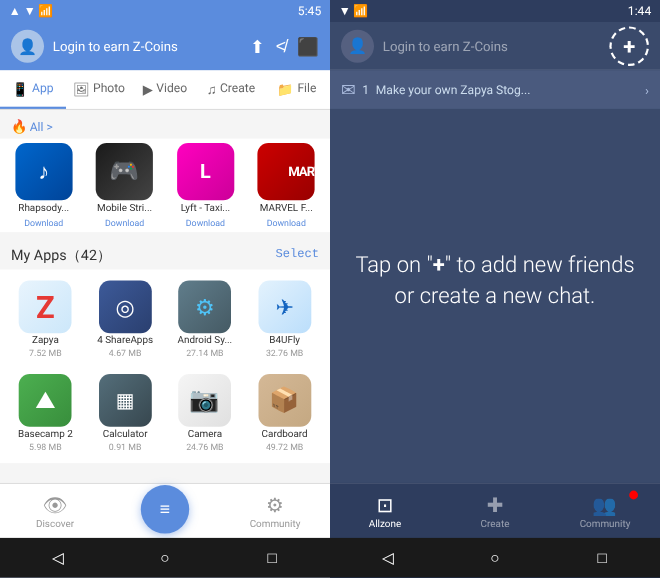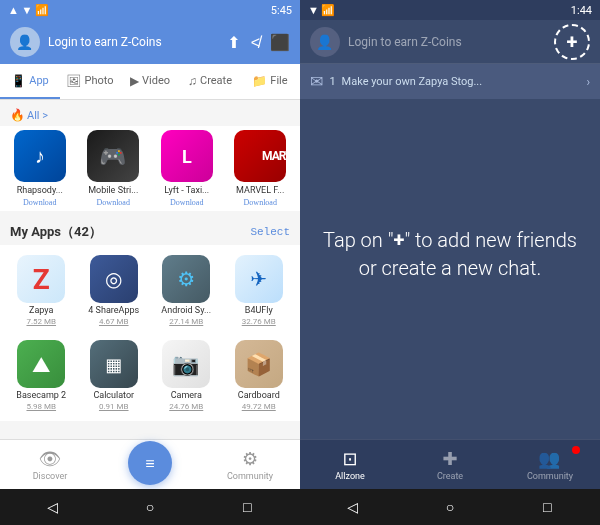--- a/index.html
+++ b/index.html
@@ -157,40 +157,39 @@
 
     .promo-name {
       font-size: 9px;
       color: #333;
       text-align: center;
     }
 
     .promo-action {
       font-size: 8px;
       color: #5b8cdd;
-      font-family: Liberation Serif, serif;
     }
 
     
     .app-rhapsody { background: linear-gradient(135deg, #0066cc, #004499); }
     .app-mobile { background: linear-gradient(135deg, #1a1a1a, #444); }
     .app-lyft { background: linear-gradient(135deg, #ff00bf, #cc0099); }
     .app-marvel { background: linear-gradient(135deg, #cc0000, #990000); }
 
     .my-apps-header {
       display: flex;
       justify-content: space-between;
       align-items: center;
       padding: 6px 10px 4px;
       background: #f5f5f5;
     }
 
     .my-apps-title {
       font-size: 13px;
-      font-weight: bold;
+      font-weight: normal;
       color: #333;
     }
 
     .select-text {
       font-size: 11px;
       color: #5b8cdd;
       cursor: pointer;
       font-family: Liberation Mono, monospace;
     }
 
@@ -223,21 +222,20 @@
 
     .app-name {
       font-size: 9px;
       color: #333;
       text-align: center;
     }
 
     .app-size {
       font-size: 8px;
       color: #999;
-      text-decoration: underline;
     }
 
     
     .icon-zapya { background: linear-gradient(135deg, #e8f4fd, #cce7fa); }
     .icon-4share { background: linear-gradient(135deg, #3d5a99, #2a3f6f); }
     .icon-android { background: linear-gradient(135deg, #607d8b, #455a64); }
     .icon-b4ufly { background: linear-gradient(135deg, #e3f2fd, #bbdefb); }
     .icon-basecamp { background: linear-gradient(135deg, #4caf50, #388e3c); }
     .icon-calculator { background: linear-gradient(135deg, #546e7a, #37474f); }
     .icon-camera { background: linear-gradient(135deg, #f5f5f5, #e0e0e0); }

